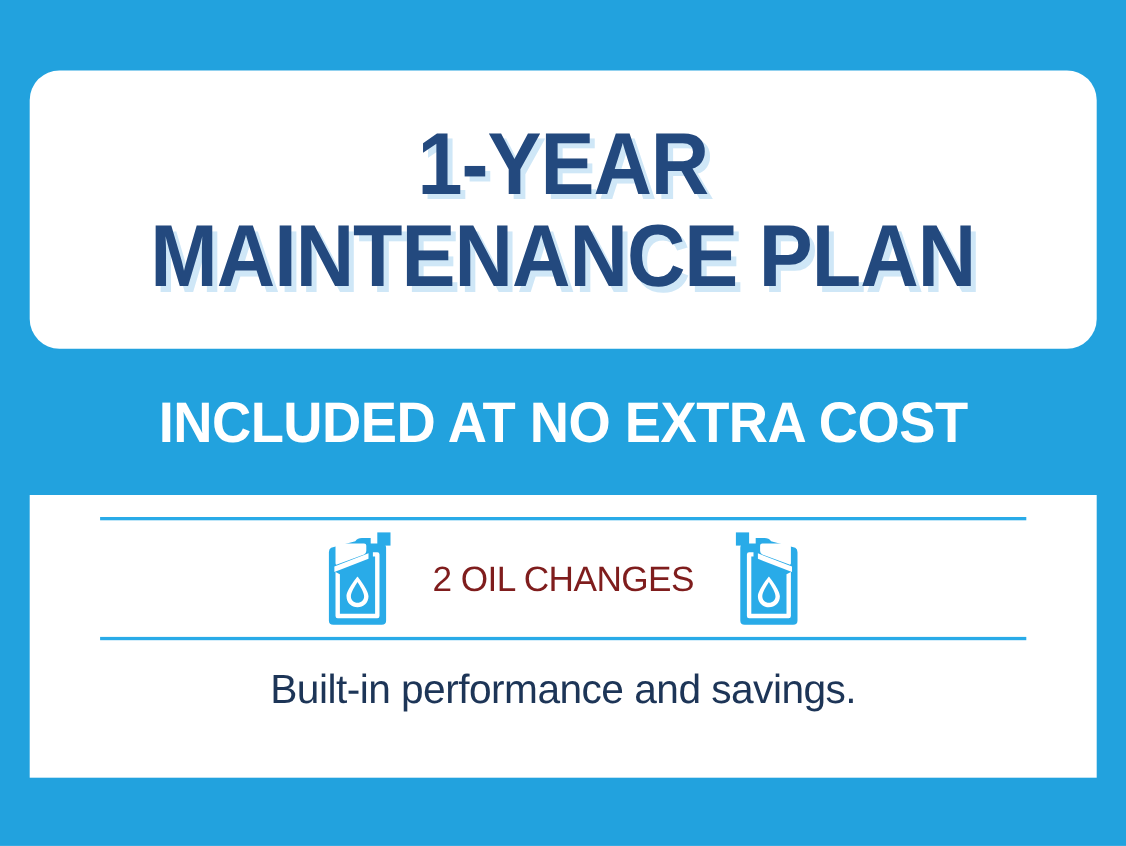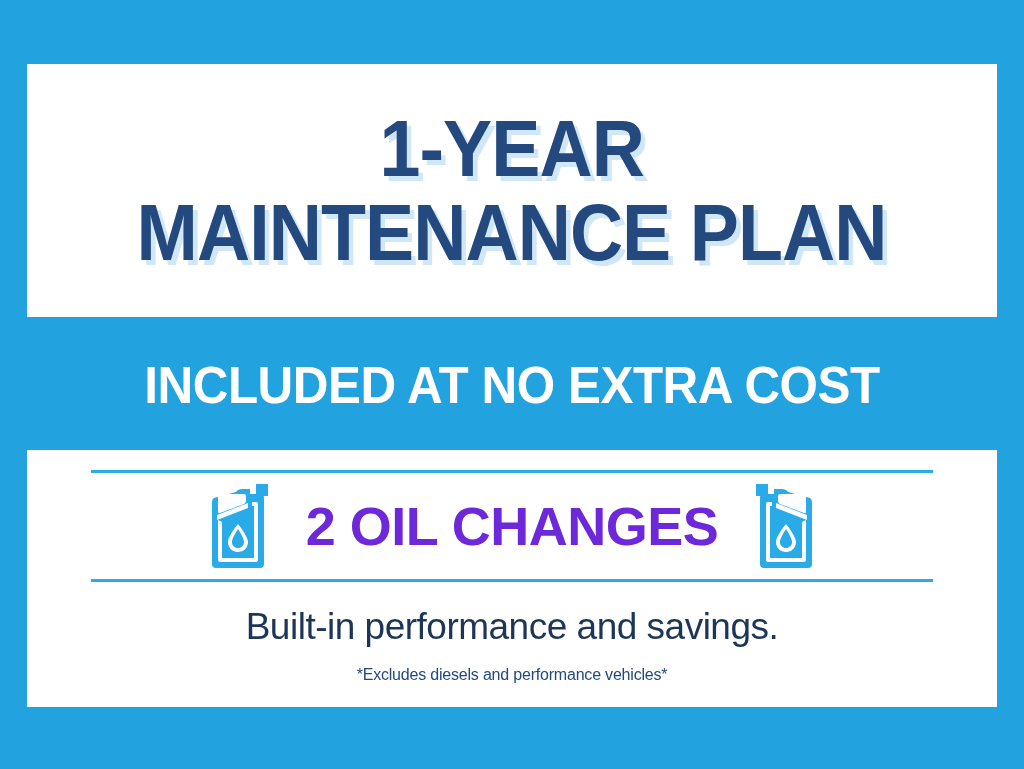--- a/index.html
+++ b/index.html
@@ -29,20 +29,21 @@
     position: absolute;
     left: 27px;
     top: 64px;
     width: 970px;
     height: 253px;
     background: #ffffff;
     display: flex;
     flex-direction: column;
     align-items: center;
     justify-content: center;
+    border-radius: 27px;
   }
 
   .headline {
     color: #23497e;
     font-family: "Liberation Sans", sans-serif;
     font-weight: bold;
     text-transform: uppercase;
     letter-spacing: -1px;
     line-height: 0.95;
     text-align: center;
@@ -106,24 +107,24 @@
     width: 842px;
     height: 106px;
     display: flex;
     align-items: center;
     justify-content: center;
     gap: 34px;
     flex: 0 0 auto;
   }
 
   .feature-label {
-    color: #6d28d9;
-    font-family: "Liberation Sans", sans-serif;
-    font-weight: bold;
-    font-size: 54px;
+    color: #7f1d1d;
+    font-family: "Liberation Sans", sans-serif;
+    font-weight: normal;
+    font-size: 32px;
     letter-spacing: -0.5px;
     text-transform: uppercase;
     white-space: nowrap;
   }
 
   .jug-icon {
     width: 66px;
     height: 88px;
     flex: 0 0 auto;
     display: block;
@@ -209,16 +210,15 @@
                    C28.7 66 26 63.5 26 60 C26 56.5 29.5 51 32 47 Z" fill="#ffffff" fill-rule="evenodd"></path>
         </svg>
       </span>
 
     </div>
 
     <div class="divider divider-bottom"></div>
 
     <div class="tagline">Built-in performance and savings.</div>
 
-    <div class="footnote">*Excludes diesels and performance vehicles*</div>
 
   </div>
 </div>
 
 </body></html>

